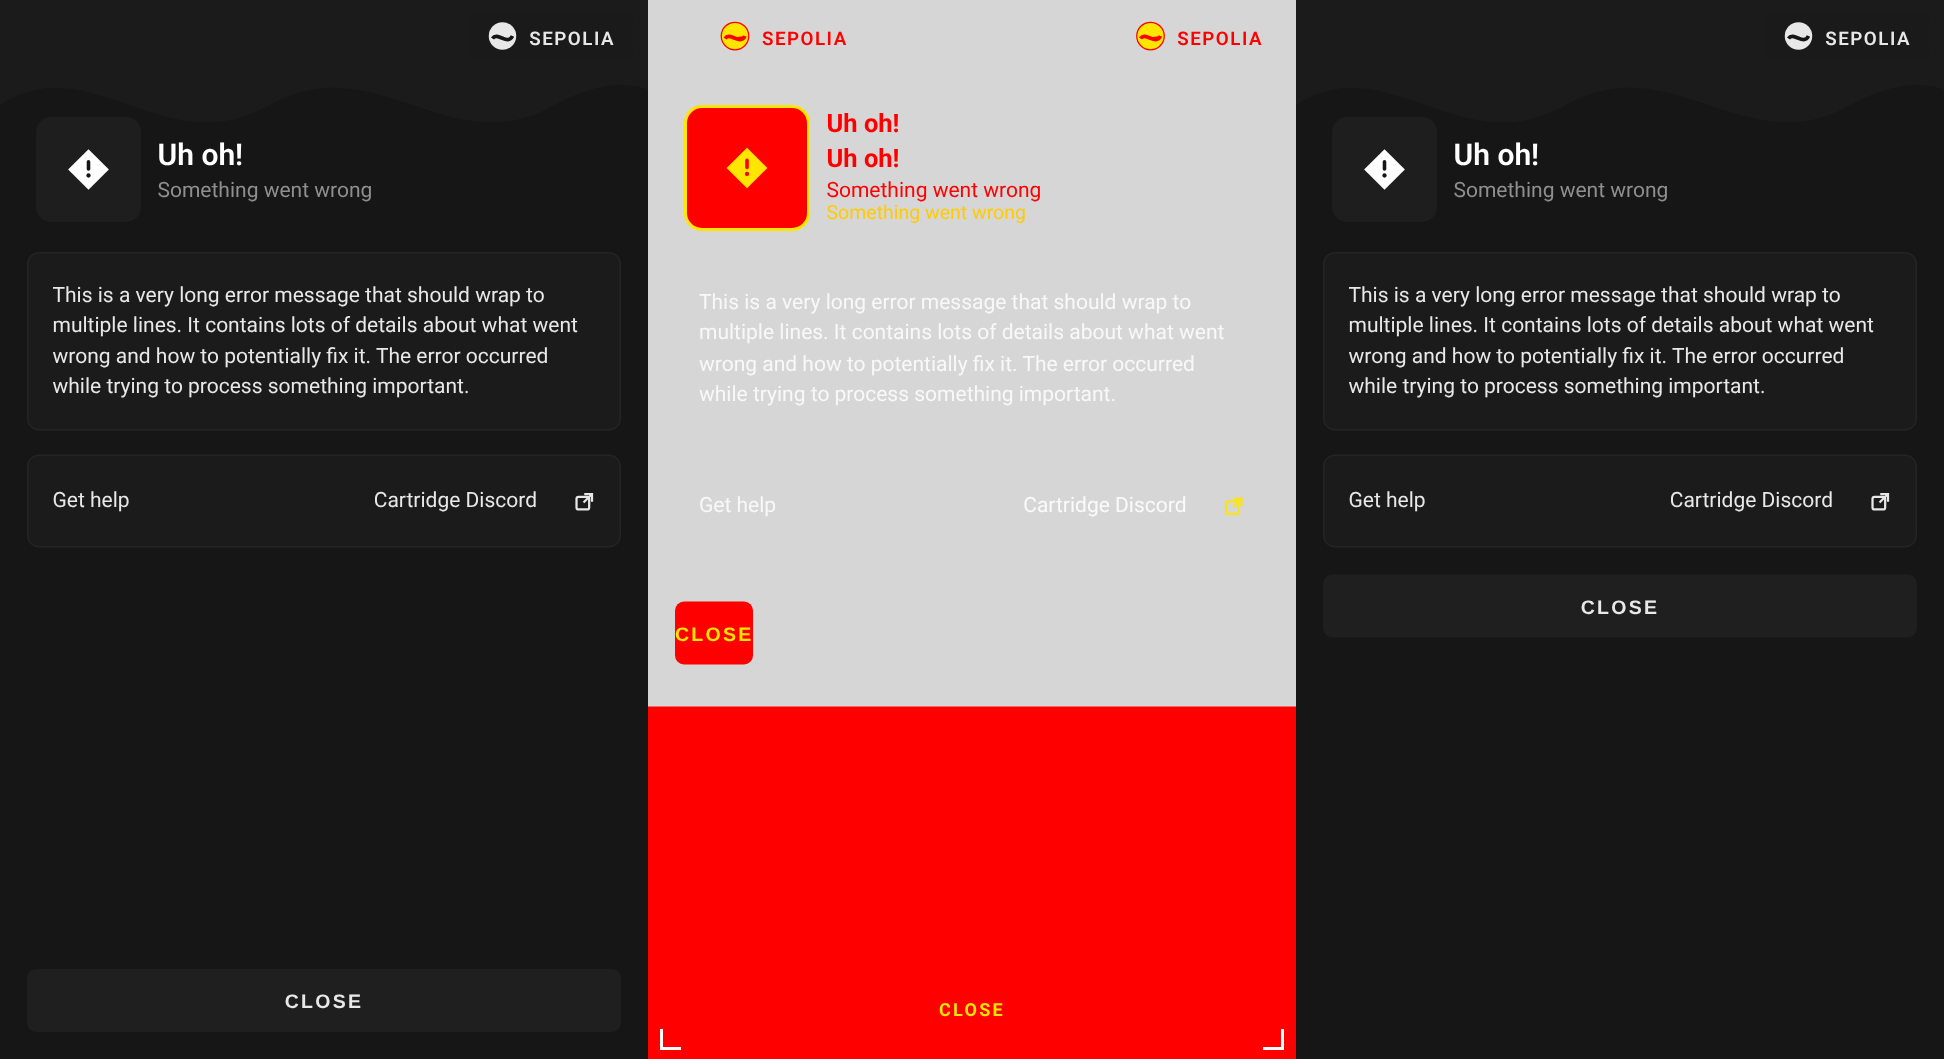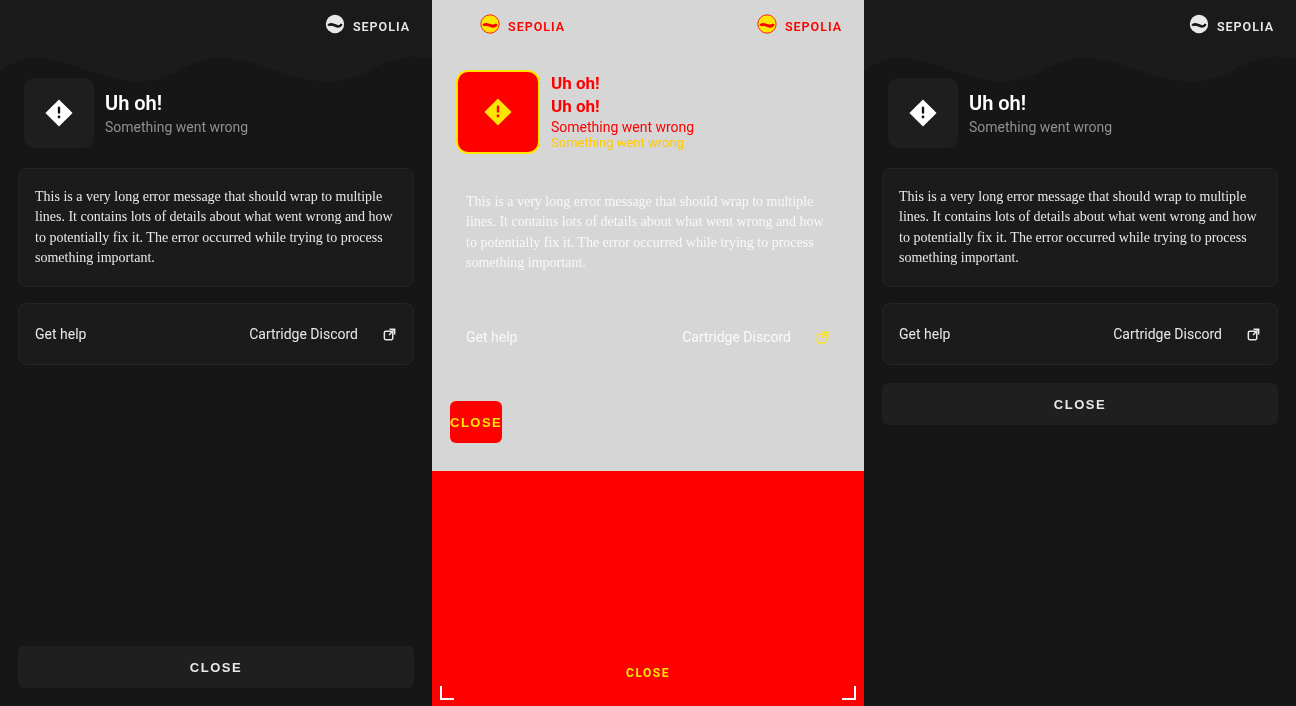--- a/index.html
+++ b/index.html
@@ -114,21 +114,20 @@
   .card {
     border-radius: 8px;
     padding: 18px 16px;
   }
   .panel.dark .card { background: #1b1b1b; border: 1px solid #242424; }
   .panel.light .card { background: transparent; }
   .error-text {
     font-size: 14px;
     line-height: 1.45;
     color: #e8e8e8;
-    font-family: Liberation Serif, serif;
   }
   .panel.light .error-text { color: #fff; opacity: .85; }
 
   .help-row {
     display: flex;
     justify-content: space-between;
     align-items: center;
     border-radius: 8px;
     padding: 22px 16px;
   }

